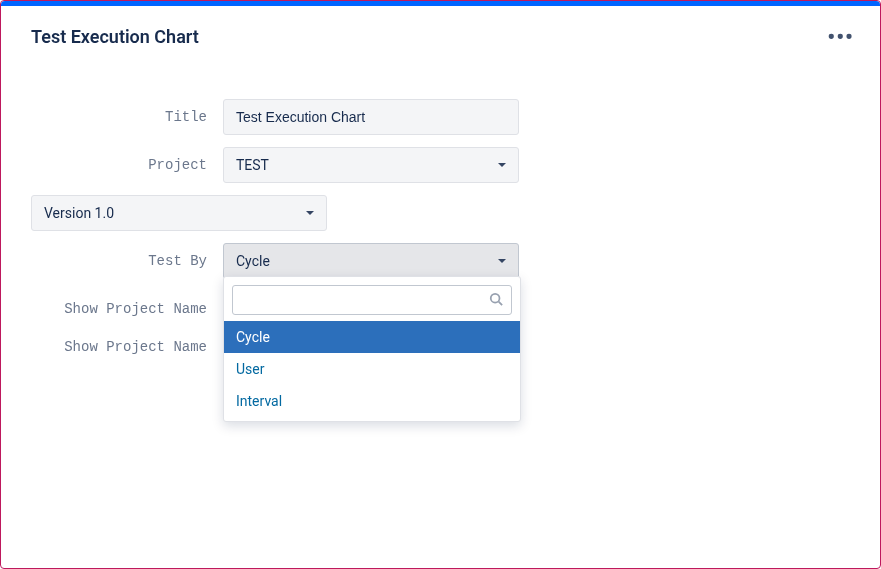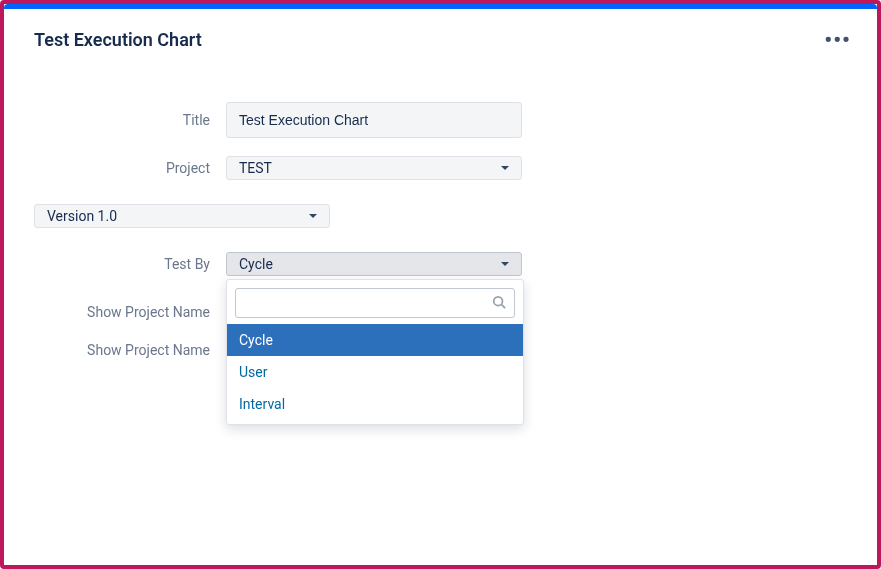--- a/index.html
+++ b/index.html
@@ -5,21 +5,21 @@
   * { box-sizing: border-box; margin: 0; padding: 0; }
   body {
     font-family: -apple-system, BlinkMacSystemFont, "Segoe UI", Roboto, Helvetica, Arial, sans-serif;
     background: #fff;
     color: #172b4d;
     font-size: 14px;
   }
   .card {
     width: 881px;
     height: 569px;
-    border: 4px solid #be185d;
+    border: 1px solid #be185d;
     border-radius: 4px;
     position: relative;
     overflow: visible;
   }
   .card-topbar {
     height: 5px;
     background: #0065ff;
     border-top-left-radius: 4px;
     border-top-right-radius: 4px;
   }
@@ -50,37 +50,38 @@
     align-items: center;
     margin-bottom: 12px;
     min-height: 36px;
   }
   .form-label {
     width: 192px;
     text-align: right;
     padding-right: 16px;
     color: #6b778c;
     font-size: 14px;
+    font-family: Liberation Mono, monospace;
   }
   .form-control {
     width: 296px;
   }
   .text-input {
     width: 100%;
     height: 36px;
     border: 1px solid #dfe1e6;
     background: #f4f5f7;
     border-radius: 3px;
     padding: 0 12px;
     font-size: 14px;
     color: #172b4d;
   }
   .select-box {
     width: 100%;
-    height: 24px;
+    height: 36px;
     border: 1px solid #dfe1e6;
     background: #f4f5f7;
     border-radius: 3px;
     padding: 0 12px;
     display: flex;
     align-items: center;
     justify-content: space-between;
     cursor: pointer;
     position: relative;
   }

